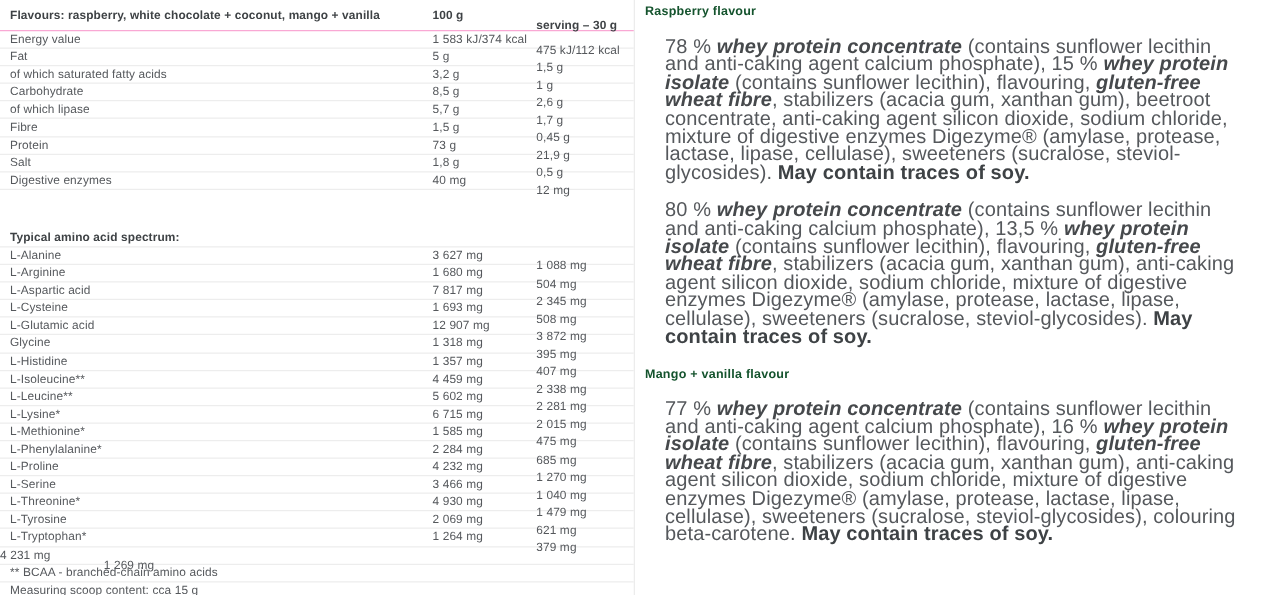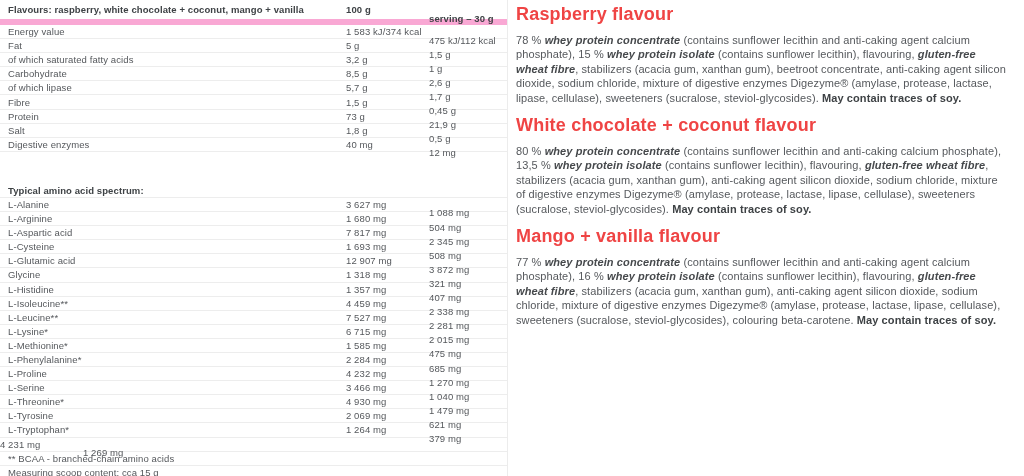--- a/index.html
+++ b/index.html
@@ -17,38 +17,38 @@
     display: flex; flex-direction: column;
   }
   .trow {
     display: flex; align-items: center;
     height: 14.1px; flex: none; box-sizing: border-box;
     border-bottom: 1px solid #ededed;
     font-size: 9.5px; color: #55585c; letter-spacing: 0.1px;
   }
   .trow.head {
     height: 25px; font-weight: 700; color: #3e4245;
-    border-bottom: 6px solid #f9a8d4;
+    border-bottom: 1px solid #f9a8d4;
   }
   .trow.bold { font-weight: 700; color: #3e4245; margin-top: 32px; }
   .c-label { flex: 1; padding-left: 8px; white-space: nowrap; overflow: hidden; }
   .c-v1 { width: 83px; flex: none; white-space: nowrap; }
   .c-v2 { width: 78px; flex: none; white-space: nowrap; margin-top: 17px; }
 
   
   .flavours { flex: 1; padding: 0 18px 0 8px; box-sizing: border-box; }
   .flavours section { margin: 0; }
   .flavours h2 {
     margin: 10px 0 8px 0;
-    font-size: 18px; font-weight: 700; color: #ef4444; letter-spacing: 0.2px;
+    font-size: 10px; font-weight: 700; color: #14532d; letter-spacing: 0.2px;
   }
   .flavours section:first-child h2 { margin-top: 4px; }
   .flavours p {
-    margin: 0;
-    font-size: 11px; line-height: 14.4px; color: #55585c; letter-spacing: 0.1px;
+    margin: 16px;
+    font-size: 16px; line-height: 14.4px; color: #55585c; letter-spacing: 0.1px;
   }
   .flavours .bi { font-weight: 700; font-style: italic; color: #46494c; }
   .flavours .b  { font-weight: 700; color: #3e4245; }
 </style>
 </head>
 <body>
 
 <div class="page">
 
   <div class="nutrition">
@@ -129,35 +129,35 @@
           <div class="c-v2">508 mg</div>
         </div>
         <div class="trow">
           <div class="c-label">L-Glutamic acid</div>
           <div class="c-v1">12 907 mg</div>
           <div class="c-v2">3 872 mg</div>
         </div>
         <div class="trow">
           <div class="c-label">Glycine</div>
           <div class="c-v1">1 318 mg</div>
-          <div class="c-v2">321 mg</div>
+          <div class="c-v2">395 mg</div>
         </div>
         <div class="trow">
           <div class="c-label">L-Histidine</div>
           <div class="c-v1">1 357 mg</div>
           <div class="c-v2">407 mg</div>
         </div>
         <div class="trow">
           <div class="c-label">L-Isoleucine**</div>
           <div class="c-v1">4 459 mg</div>
           <div class="c-v2">2 338 mg</div>
         </div>
         <div class="trow">
           <div class="c-label">L-Leucine**</div>
-          <div class="c-v1">7 527 mg</div>
+          <div class="c-v1">5 602 mg</div>
           <div class="c-v2">2 281 mg</div>
         </div>
         <div class="trow">
           <div class="c-label">L-Lysine*</div>
           <div class="c-v1">6 715 mg</div>
           <div class="c-v2">2 015 mg</div>
         </div>
         <div class="trow">
           <div class="c-label">L-Methionine*</div>
           <div class="c-v1">1 585 mg</div>
@@ -215,21 +215,20 @@
       </div>
   </div>
 
   <div class="flavours">
     <div>
         <section>
           <h2>Raspberry flavour</h2>
           <p><span>78 % </span><span class="bi">whey protein concentrate</span><span> (contains sunflower lecithin and anti-caking agent calcium phosphate), 15 % </span><span class="bi">whey protein isolate</span><span> (contains sunflower lecithin), flavouring, </span><span class="bi">gluten-free wheat fibre</span><span>, stabilizers (acacia gum, xanthan gum), beetroot concentrate, anti-caking agent silicon dioxide, sodium chloride, mixture of digestive enzymes Digezyme® (amylase, protease, lactase, lipase, cellulase), sweeteners (sucralose, steviol-glycosides). </span><span class="b">May contain traces of soy.</span></p>
         </section>
         <section>
-          <h2>White chocolate + coconut flavour</h2>
           <p><span>80 % </span><span class="bi">whey protein concentrate</span><span> (contains sunflower lecithin and anti-caking calcium phosphate), 13,5 % </span><span class="bi">whey protein isolate</span><span> (contains sunflower lecithin), flavouring, </span><span class="bi">gluten-free wheat fibre</span><span>, stabilizers (acacia gum, xanthan gum), anti-caking agent silicon dioxide, sodium chloride, mixture of digestive enzymes Digezyme® (amylase, protease, lactase, lipase, cellulase), sweeteners (sucralose, steviol-glycosides). </span><span class="b">May contain traces of soy.</span></p>
         </section>
         <section>
           <h2>Mango + vanilla flavour</h2>
           <p><span>77 % </span><span class="bi">whey protein concentrate</span><span> (contains sunflower lecithin and anti-caking agent calcium phosphate), 16 % </span><span class="bi">whey protein isolate</span><span> (contains sunflower lecithin), flavouring, </span><span class="bi">gluten-free wheat fibre</span><span>, stabilizers (acacia gum, xanthan gum), anti-caking agent silicon dioxide, sodium chloride, mixture of digestive enzymes Digezyme® (amylase, protease, lactase, lipase, cellulase), sweeteners (sucralose, steviol-glycosides), colouring beta-carotene. </span><span class="b">May contain traces of soy.</span></p>
         </section>
       </div>
   </div>
 
 </div>

